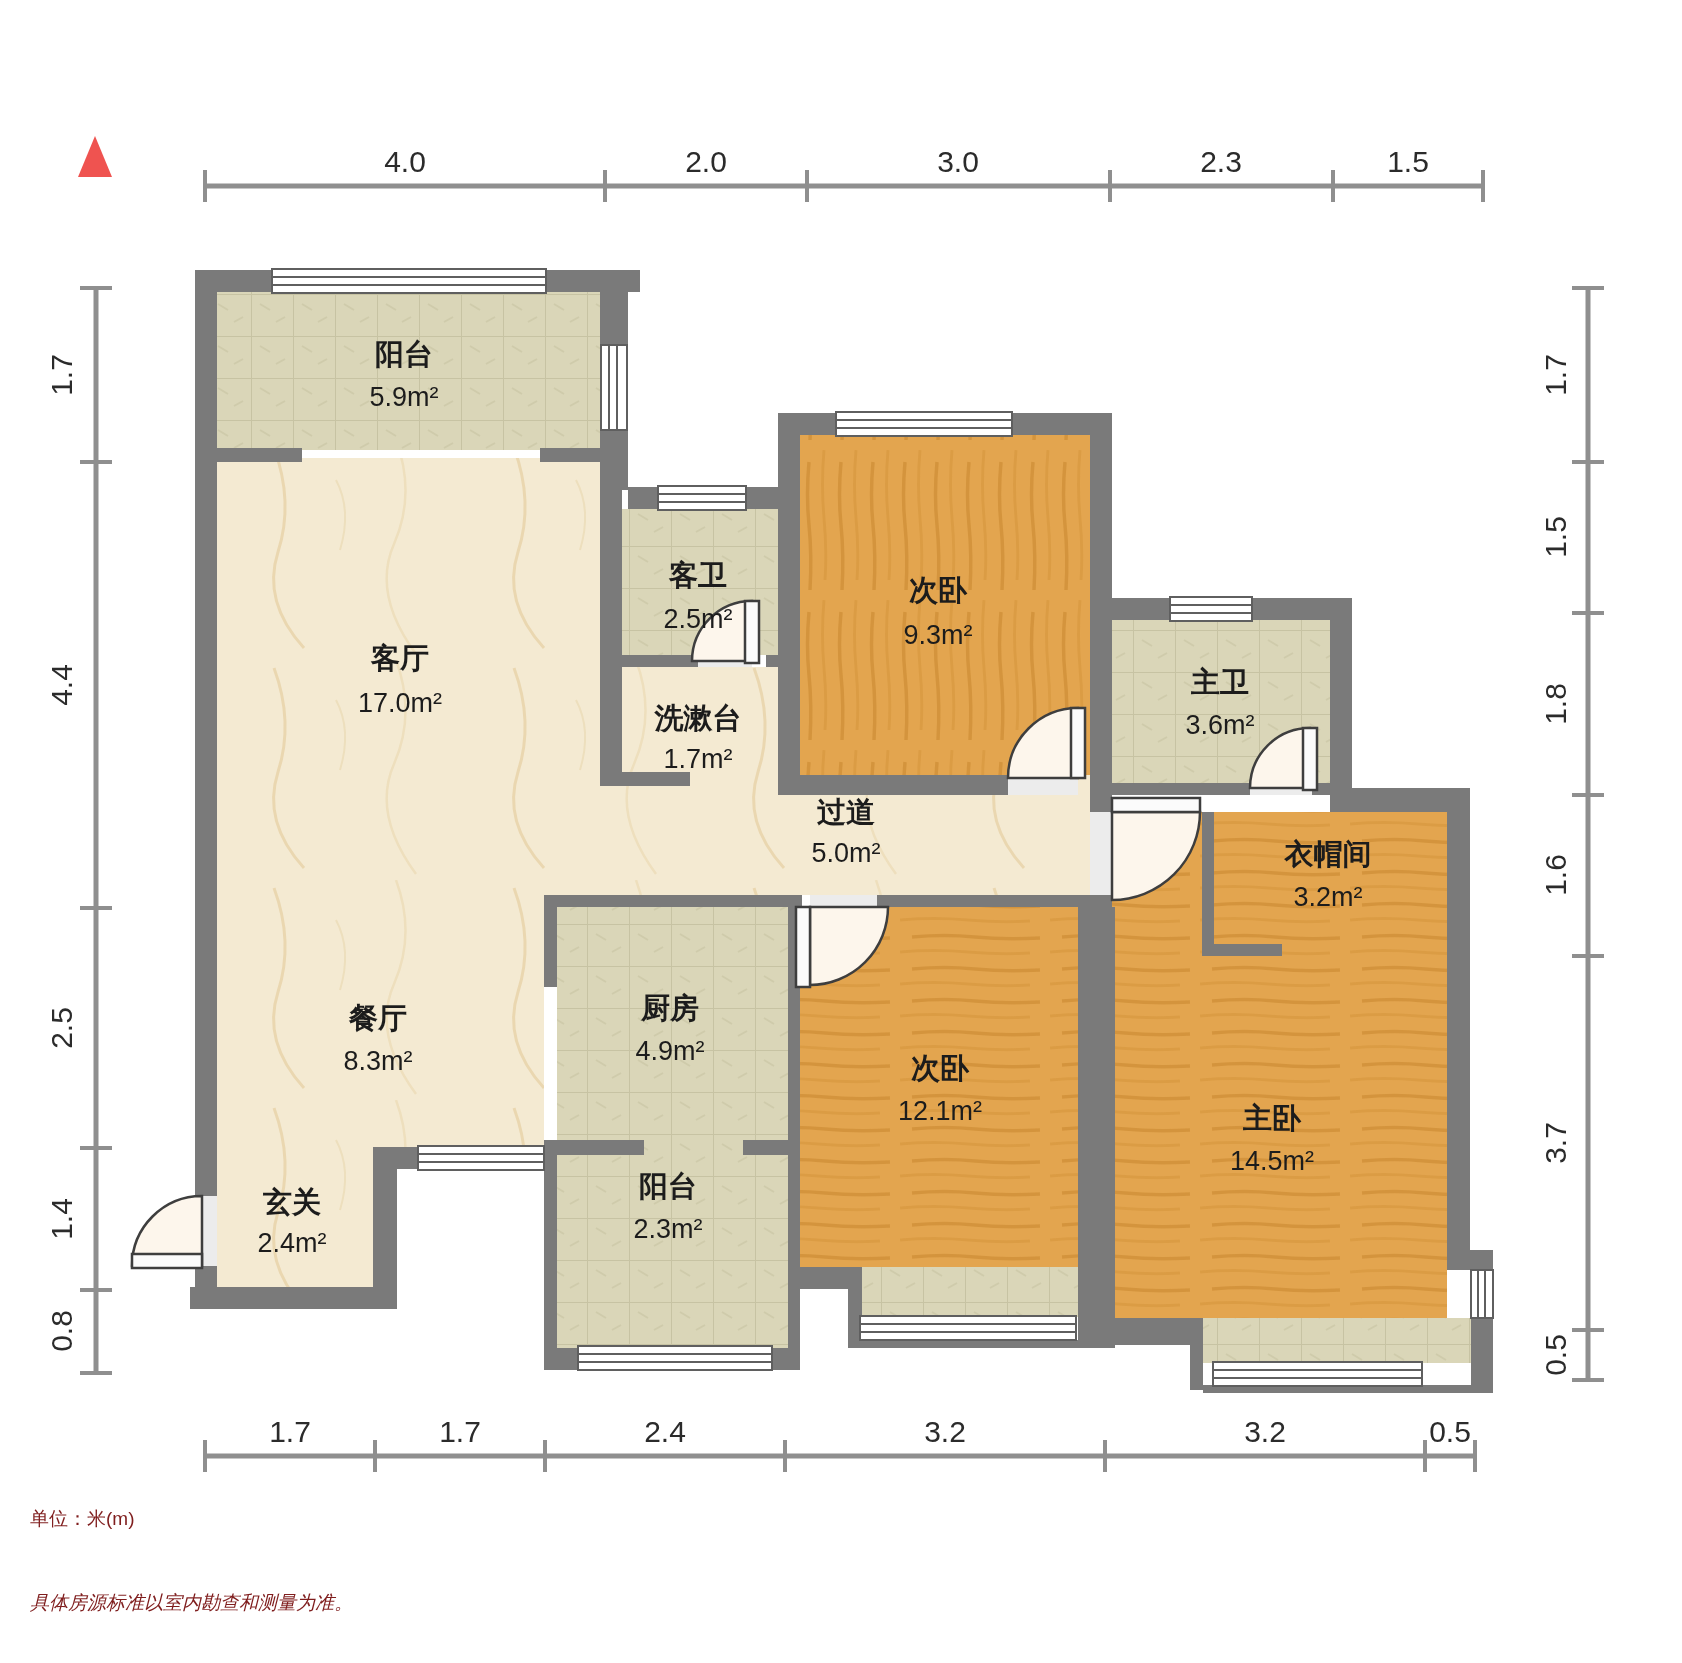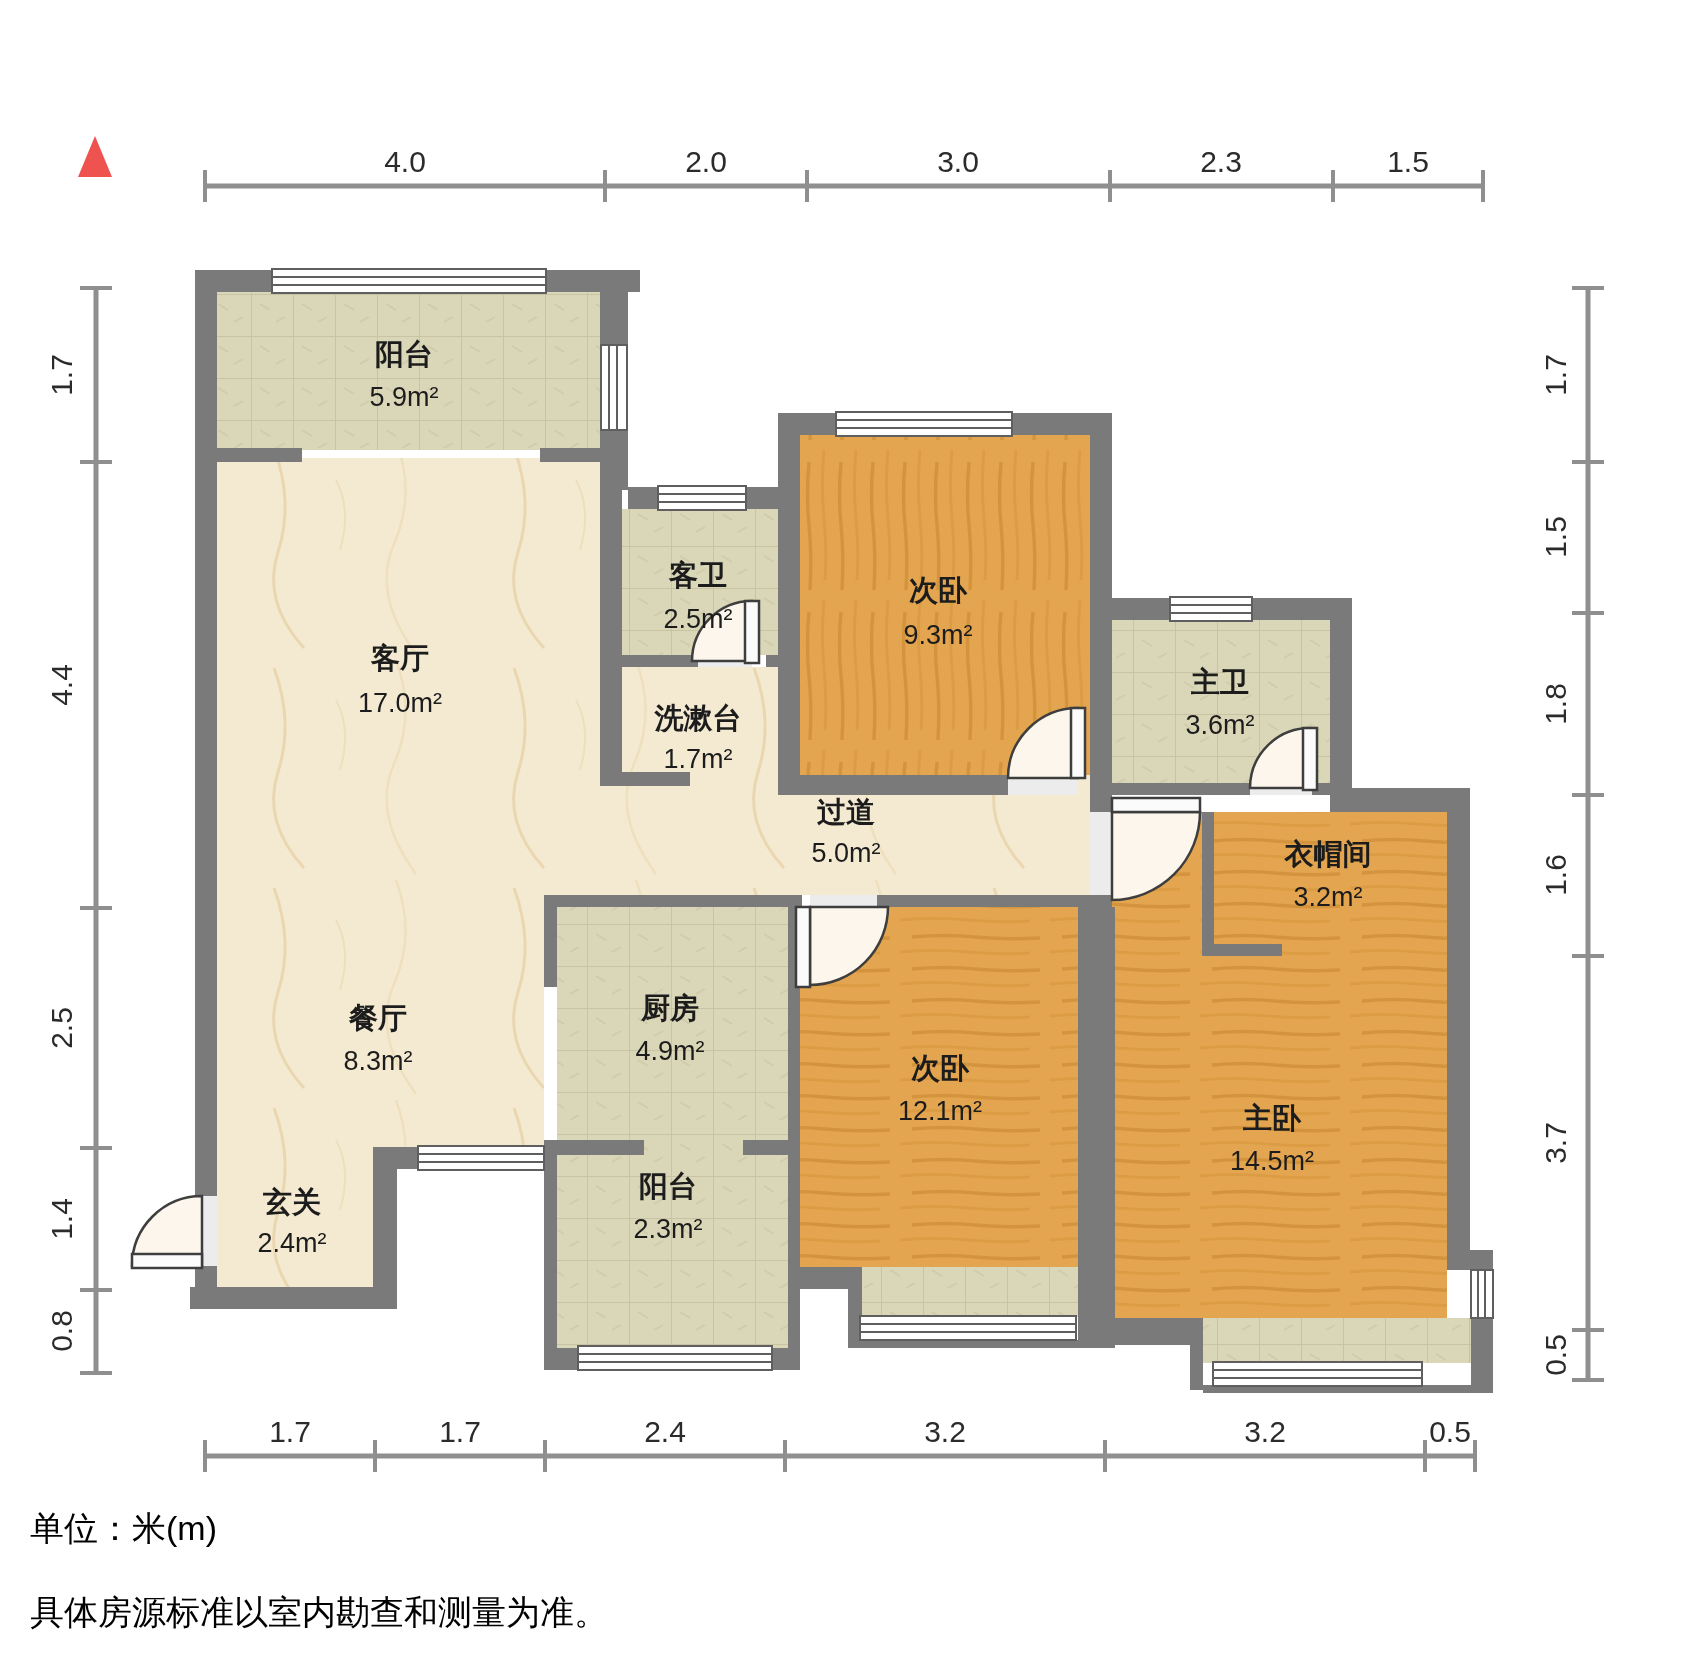--- a/index.html
+++ b/index.html
@@ -11,21 +11,21 @@
   .rarea{font-family:"Liberation Sans",sans-serif;font-size:27px;font-weight:400;fill:#1c1c1c;text-anchor:middle;}
   .dimlbl{font-family:"Liberation Sans",sans-serif;font-size:30px;font-weight:400;fill:#2b2b2b;text-anchor:middle;}
   .dimline{stroke:#8f8f8f;stroke-width:5;}
   .dimtick{stroke:#8f8f8f;stroke-width:4;}
   .wall{fill:#7a7a7a;}
   .winrect{fill:#ffffff;stroke:#5f5f5f;stroke-width:2;}
   .winline{stroke:#5f5f5f;stroke-width:2;}
   .doorleaf{fill:#fbfbfb;stroke:#3e3e3e;stroke-width:2.5;}
   .doorarc{fill:#fdf6ec;stroke:#3e3e3e;stroke-width:2.5;}
   .thresh{fill:#ececec;}
-  .footer{position:absolute;left:30px;color:#000000;font-size:34px;font-weight:500;white-space:nowrap;}
+  .footer{position:absolute;left:30px;color:#7f1d1d;font-size:19px;font-weight:500;white-space:nowrap;}
 </style>
 </head>
 <body>
 
 <div class="stage">
 <svg width="1682" height="1663" viewBox="0 0 1682 1663">
   <defs>
     <pattern id="tile" width="42" height="42" patternUnits="userSpaceOnUse">
       <rect width="42" height="42" fill="#dad6b8"></rect>
       <path d="M0 0H42V42" fill="none" stroke="#c7c3a3" stroke-width="2"></path>
@@ -322,14 +322,14 @@
     <text class="dimlbl" x="665" y="1442">2.4</text>
     <text class="dimlbl" x="945" y="1442">3.2</text>
     <text class="dimlbl" x="1265" y="1442">3.2</text>
     <text class="dimlbl" x="1450" y="1442">0.5</text>
   </g>
 
   <polygon points="95,136 78,177 112,177" fill="#ef5350"></polygon>
 </svg>
 
   <div class="footer" style="top:1506px;">单位：米(m)</div>
-  <div class="footer" style="top:1590px;">具体房源标准以室内勘查和测量为准。</div>
+  <div class="footer" style="top:1590px;font-style:italic;">具体房源标准以室内勘查和测量为准。</div>
 </div>
 
 </body></html>

